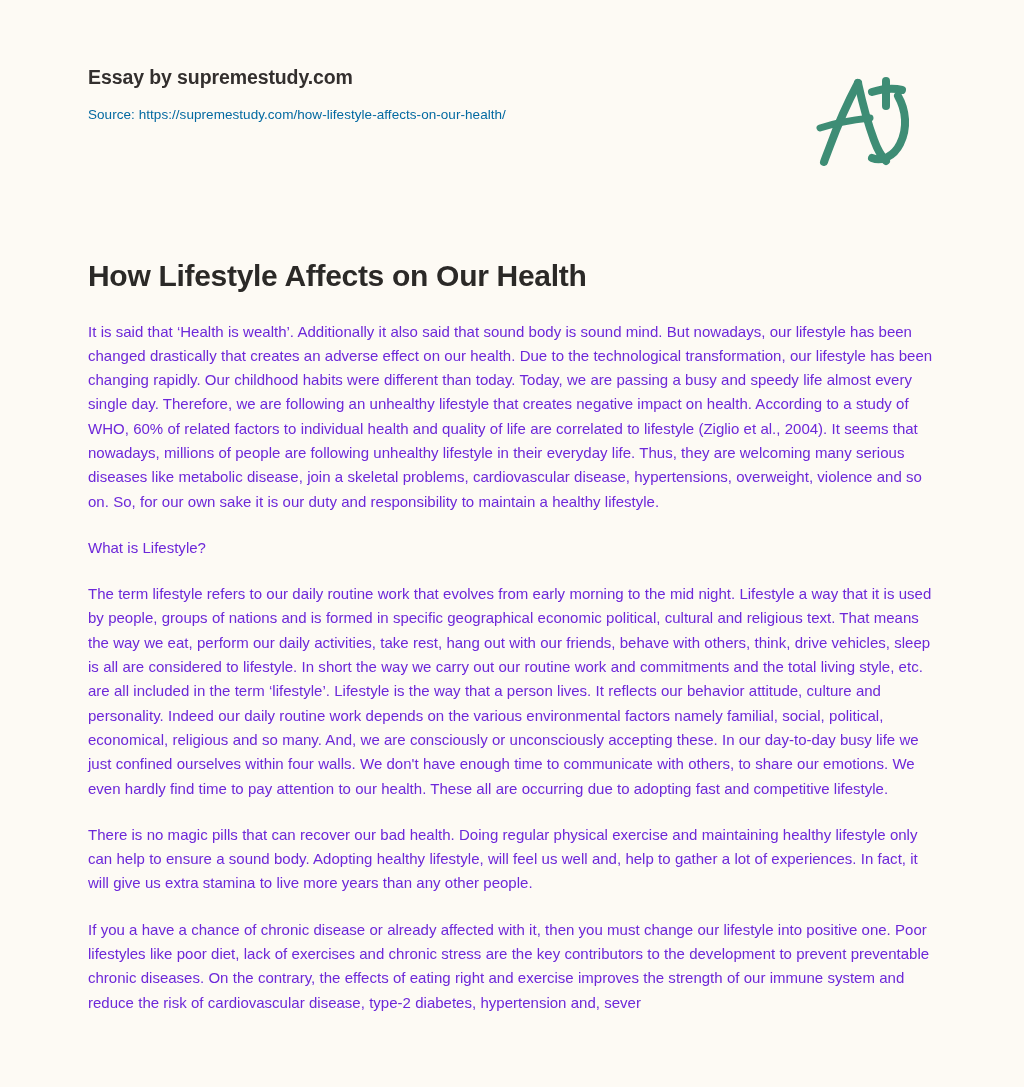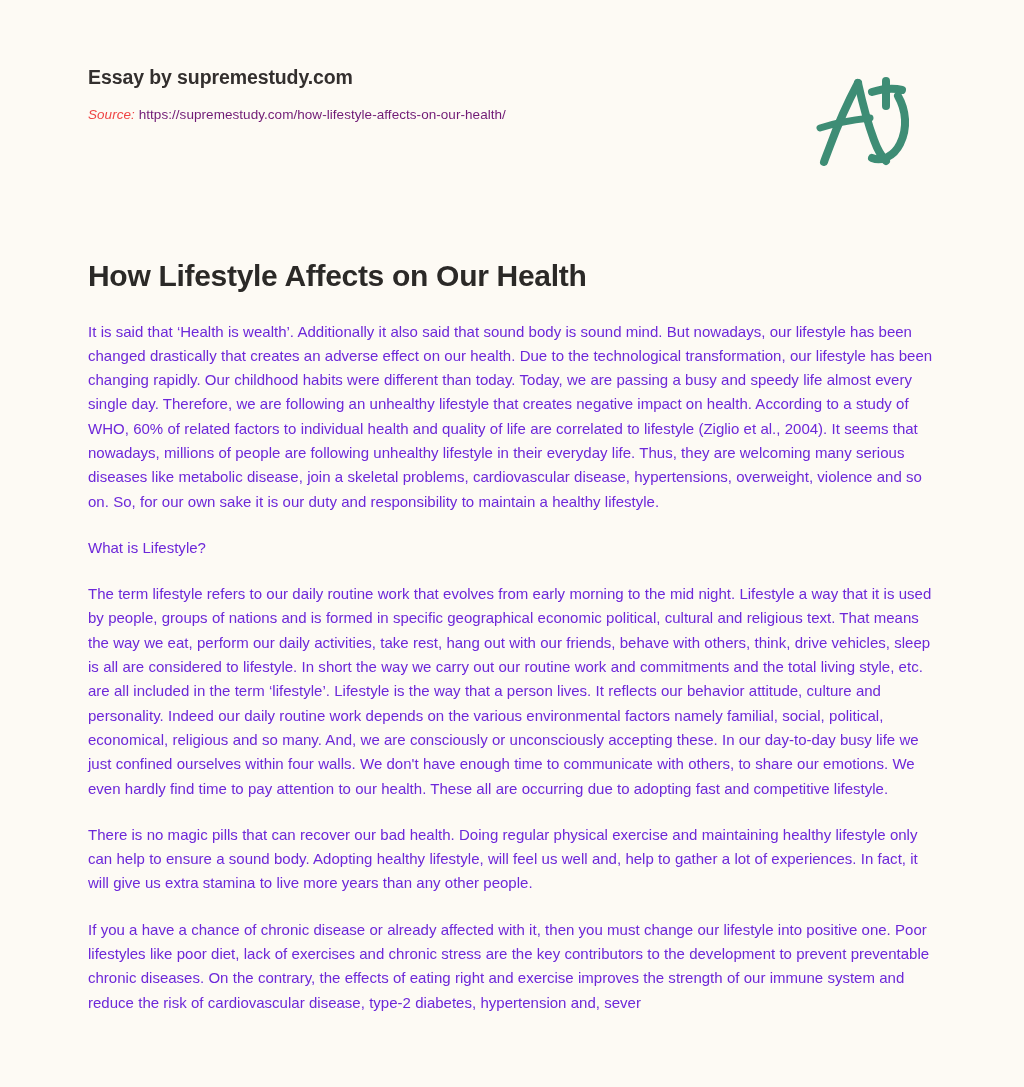--- a/index.html
+++ b/index.html
@@ -52,26 +52,25 @@
 
   .source-line {
     margin: 17px 0 0 0;
     font-size: 13.5px;
     line-height: 1.3;
     color: #6a6560;
     letter-spacing: 0.05px;
   }
 
   .source-label {
-    color: #ef4444;
-    font-style: italic;
+    color: #0369a1;
   }
 
   .source-url {
-    color: #701a75;
+    color: #0369a1;
     text-decoration: none;
   }
 
   
   .logo {
     position: absolute;
     left: 812px;
     top: 66px;
     width: 112px;
     height: 104px;

